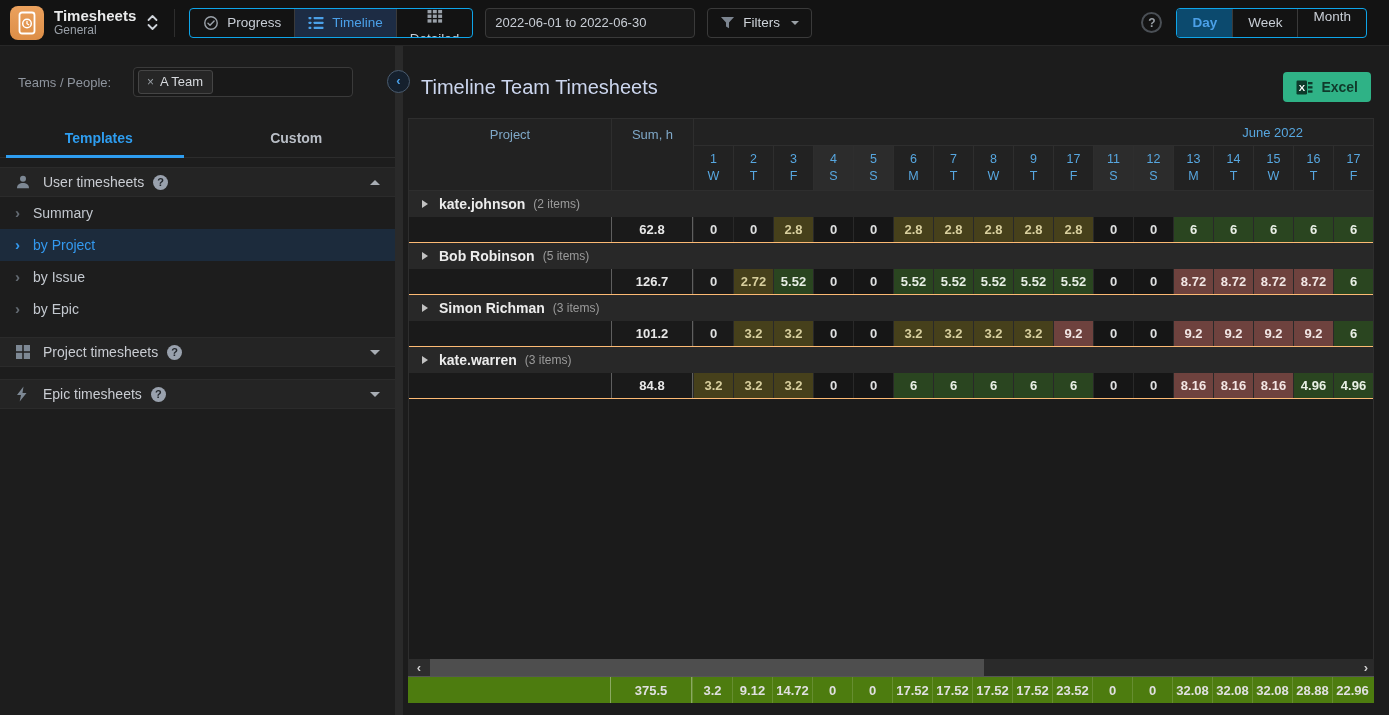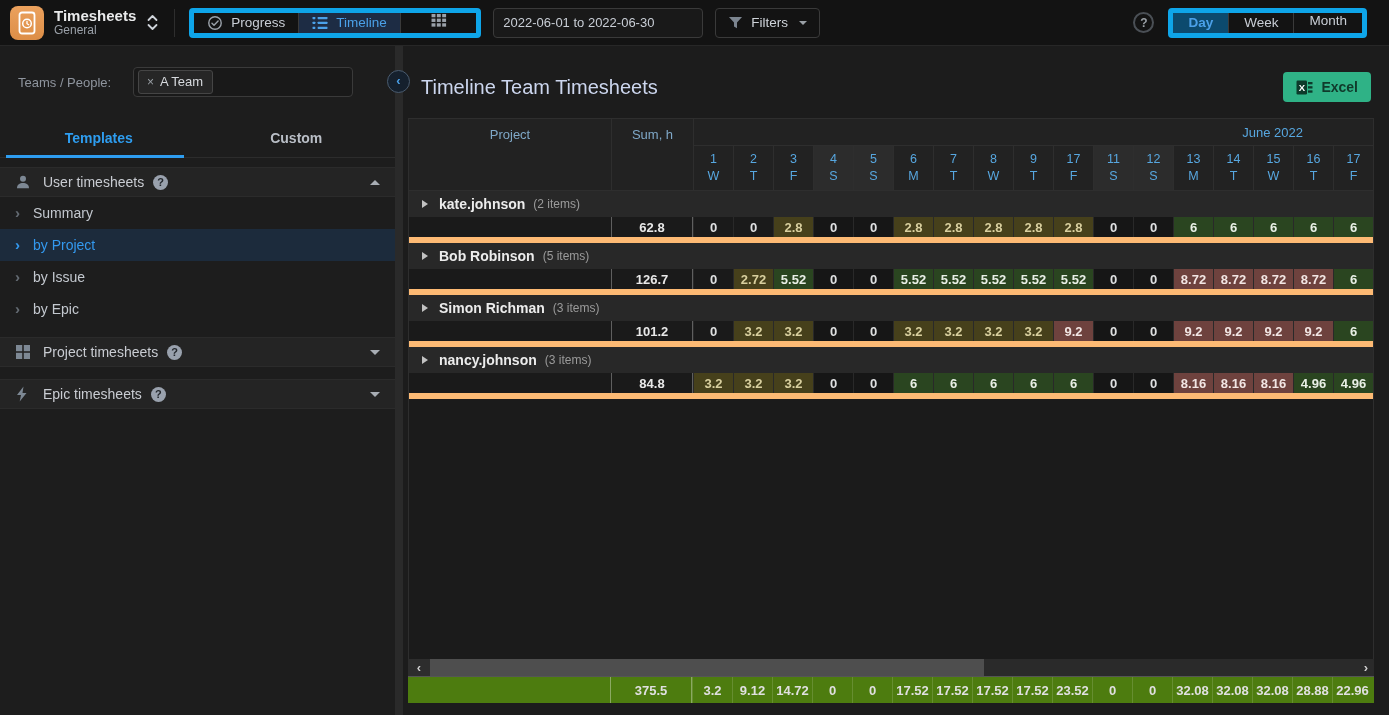--- a/index.html
+++ b/index.html
@@ -9,21 +9,21 @@
   
   .topbar { height:46px; background:#131313; border-bottom:1px solid #272727;
     display:flex; align-items:center; }
   .app-icon { width:34px; height:34px; border-radius:8px; margin-left:10px; flex:none;
     background:linear-gradient(180deg,#eba15d,#dd8e47); display:flex; align-items:center; justify-content:center; }
   .app-titles { margin-left:10px; line-height:1.15; }
   .app-title { color:#e9eaeb; font-size:15px; font-weight:600; }
   .app-subtitle { color:#9aa0a8; font-size:12px; }
   .sorter { margin-left:11px; display:flex; align-items:center; cursor:pointer; }
   .tb-divider { width:1px; height:28px; background:#2e2e2e; margin:0 14px 0 16px; }
-  .seg-group { display:flex; border:5px solid #0ea5e9; border-radius:4px; height:30px; overflow:hidden; }
+  .seg-group { display:flex; border:1px solid #0ea5e9; border-radius:4px; height:30px; overflow:hidden; }
   .seg { display:flex; align-items:center; gap:8px; padding:0 13px; background:transparent;
     border:none; border-right:1px solid #3a3a3a; color:#c9ced6; font-size:13.5px;
     font-family:inherit; cursor:pointer; white-space:nowrap; }
   .seg:last-child { border-right:none;flex-direction:column; }
   .seg.active { background:#1d2c44; color:#4ba0e8; }
   .seg.zl.active { background:#0c4a6e;font-weight:bold; }
   .date-input { margin-left:12px; width:210px; height:30px; background:#191919;
     border:1px solid #3a3a3a; border-radius:4px; color:#c9ced6; font-size:13px;
     padding:0 9px; font-family:inherit; }
   .filters-btn { margin-left:12px; height:30px; display:flex; align-items:center; gap:8px;
@@ -104,21 +104,21 @@
     border-top:1px solid #2e2e2e; }
   .dhc.weekend { background:#2c2c2c; }
 
   .tbody { border-left:1px solid #2e2e2e; border-right:1px solid #2e2e2e; background:#1a1a1a; }
   .group-row { height:26px; background:#282828; display:flex; align-items:center;
     padding-left:13px; cursor:pointer; }
   .g-arrow { width:0; height:0; border-top:4.5px solid transparent; border-bottom:4.5px solid transparent;
     border-left:6px solid #c2c2c2; margin-right:11px; }
   .g-name { color:#ececec; font-size:14px; font-weight:700; }
   .g-count { color:#9b9b9b; font-size:12px; margin-left:8px; }
-  .data-row { height:26px; background:#1a1a1a; border-bottom:6px solid #fdba74; }
+  .data-row { height:26px; background:#1a1a1a; border-bottom:1px solid #fdba74; }
   .cell { display:flex; align-items:center; justify-content:center; font-size:13px; font-weight:600;
     color:#dfe0e1; border-left:1px solid #292929; }
   .projcell { border:none; }
   .sumcell { border-left:1px solid #5f5f5f; border-right:1px solid #5f5f5f; color:#e8e8e8; }
   .cell.olive { background:#46401b; color:#d8cf9e; }
   .cell.green { background:#2a4520; color:#e9efe6; }
   .cell.red   { background:#6e423e; color:#f2e6e4; }
   .cell.wkend { background:#161616; }
 
   .filler { flex:1; border-left:1px solid #2e2e2e; border-right:1px solid #2e2e2e; background:#1b1b1b; }
@@ -462,21 +462,21 @@
             <div class="cell wkend">0</div>
             <div class="cell wkend">0</div>
             <div class="cell red">9.2</div>
             <div class="cell red">9.2</div>
             <div class="cell red">9.2</div>
             <div class="cell red">9.2</div>
             <div class="cell green">6</div>
           </div>
           <div class="group-row">
             <span class="g-arrow"></span>
-            <span class="g-name">nancy.johnson</span>
+            <span class="g-name">kate.warren</span>
             <span class="g-count">(3 items)</span>
           </div>
           <div class="grid-row data-row">
             <div class="cell projcell"></div>
             <div class="cell sumcell">84.8</div>
             <div class="cell olive">3.2</div>
             <div class="cell olive">3.2</div>
             <div class="cell olive">3.2</div>
             <div class="cell wkend">0</div>
             <div class="cell wkend">0</div>

